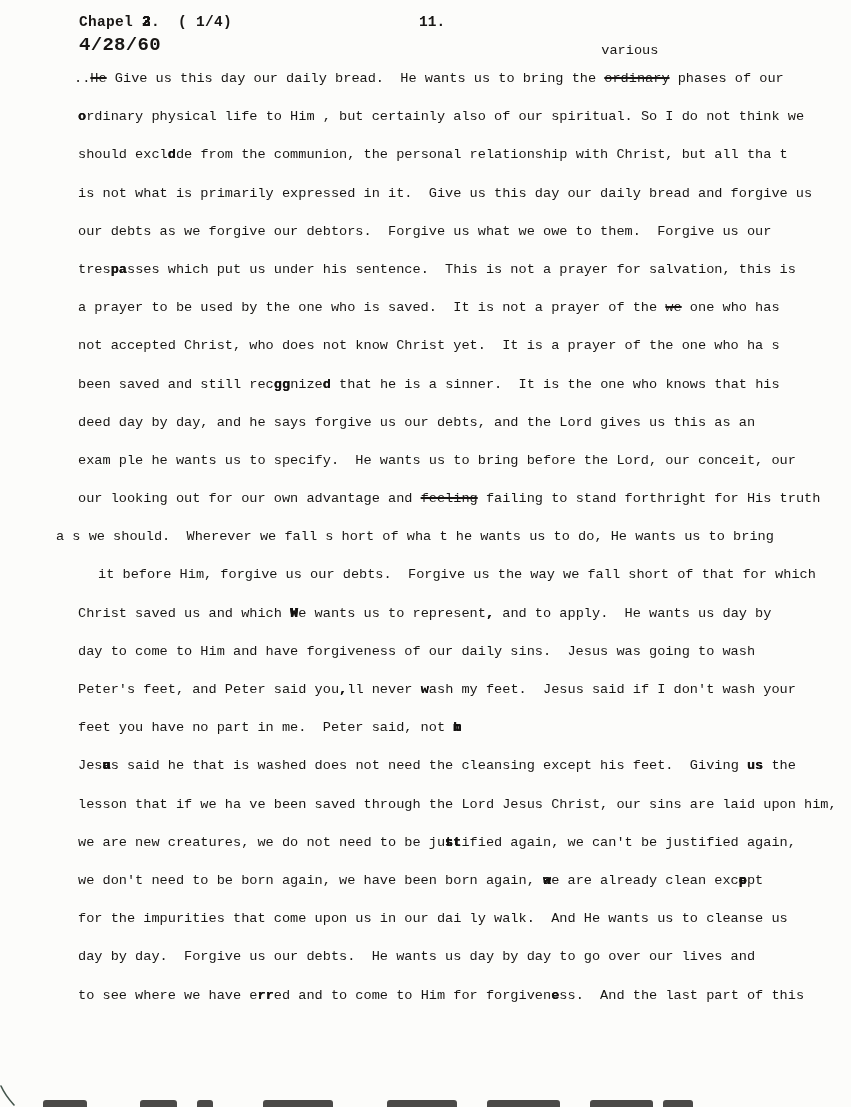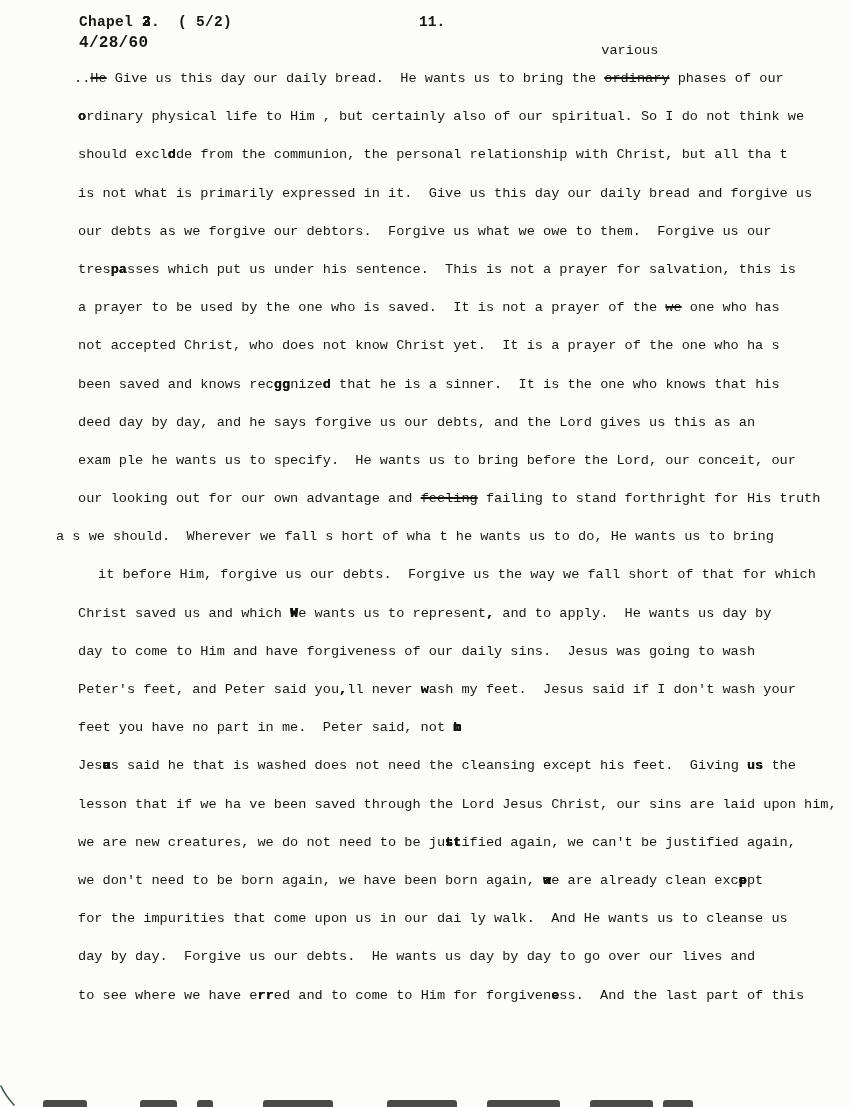--- a/index.html
+++ b/index.html
@@ -15,21 +15,21 @@
   .hdr-title{
     position:absolute;left:79px;top:14px;
     font-size:14.5px;white-space:pre;font-weight:600;letter-spacing:.3px;
   }
   .hdr-page{
     position:absolute;left:419px;top:14px;
     font-size:14.5px;font-weight:600;
   }
   .hdr-date{
     position:absolute;left:79px;top:34px;
-    font-size:16px;font-weight:600;letter-spacing:.3px;
+    font-size:19px;font-weight:600;letter-spacing:.3px;
   }
   
   .bodytext{
     position:absolute;left:78px;top:60px;width:760px;
     font-size:13.6px;line-height:38.2px;
   }
   .line{white-space:pre;height:38.2px;}
   .seg{white-space:pre;}
   .b{font-weight:bold;text-shadow:0 0 .4px #000;}
   .x{text-decoration:line-through;text-decoration-thickness:2.2px;}
@@ -49,34 +49,34 @@
     position:absolute;top:0;height:9px;background:#2b2a28;
     border-radius:3px 3px 0 0;opacity:.85;
   }
   
   .penmark{position:absolute;left:0;top:1082px;}
 </style>
 </head>
 <body>
 
 <div class="sheet">
-  <div class="hdr-title"><span class="seg">Chapel </span><span class="seg b rel">3<span class="over">2</span></span><span class="seg">.  ( 5/2)</span></div>
+  <div class="hdr-title"><span class="seg">Chapel </span><span class="seg b rel">3<span class="over">2</span></span><span class="seg">.  ( 1/4)</span></div>
   <div class="hdr-page">11.</div>
   <div class="hdr-date">4/28/60</div>
 
   <div class="bodytext">
       <div class="line" style="margin-left: -4px;"><span class="seg">..</span><span class="seg x">He</span><span class="seg"> Give us this day our daily bread.  He wants us to bring the </span><span class="seg x rel">ordinary<span class="above">various</span></span><span class="seg"> phases of our</span></div>
       <div class="line"><span class="seg b">o</span><span class="seg">rdinary physical life to Him , but certainly also of our spiritual. So I do not think we</span></div>
       <div class="line"><span class="seg">should excl</span><span class="seg b">d</span><span class="seg">de from the communion, the personal relationship with Christ, but all tha t</span></div>
       <div class="line"><span class="seg">is not what is primarily expressed in it.  Give us this day our daily bread and forgive us</span></div>
       <div class="line"><span class="seg">our debts as we forgive our debtors.  Forgive us what we owe to them.  Forgive us our</span></div>
       <div class="line"><span class="seg">tres</span><span class="seg b">pa</span><span class="seg">sses which put us under his sentence.  This is not a prayer for salvation, this is</span></div>
       <div class="line"><span class="seg">a prayer to be used by the one who is saved.  It is not a prayer of the </span><span class="seg x">we</span><span class="seg"> one who has</span></div>
       <div class="line"><span class="seg">not accepted Christ, who does not know Christ yet.  It is a prayer of the one who ha s</span></div>
-      <div class="line"><span class="seg">been saved and knows rec</span><span class="seg b">gg</span><span class="seg">nize</span><span class="seg b">d</span><span class="seg"> that he is a sinner.  It is the one who knows that his</span></div>
+      <div class="line"><span class="seg">been saved and still rec</span><span class="seg b">gg</span><span class="seg">nize</span><span class="seg b">d</span><span class="seg"> that he is a sinner.  It is the one who knows that his</span></div>
       <div class="line"><span class="seg">deed day by day, and he says forgive us our debts, and the Lord gives us this as an</span></div>
       <div class="line"><span class="seg">exam ple he wants us to specify.  He wants us to bring before the Lord, our conceit, our</span></div>
       <div class="line"><span class="seg">our looking out for our own advantage and </span><span class="seg x">feeling</span><span class="seg"> failing to stand forthright for His truth</span></div>
       <div class="line" style="margin-left: -22px;"><span class="seg">a s we should.  Wherever we fall s hort of wha t he wants us to do, He wants us to bring</span></div>
       <div class="line" style="margin-left: 20px; font-family: Liberation Mono, monospace;"><span class="seg">it before Him, forgive us our debts.  Forgive us the way we fall short of that for which</span></div>
       <div class="line" style=""><span class="seg">Christ saved us and which </span><span class="seg b rel">H<span class="over">W</span></span><span class="seg">e wants us to represent</span><span class="seg b">,</span><span class="seg"> and to apply.  He wants us day by</span></div>
       <div class="line"><span class="seg">day to come to Him and have forgiveness of our daily sins.  Jesus was going to wash</span></div>
       <div class="line"><span class="seg">Peter's feet, and Peter said you</span><span class="seg b">,</span><span class="seg">ll never </span><span class="seg b">w</span><span class="seg">ash my feet.  Jesus said if I don't wash your</span></div>
       <div class="line"><span class="seg">feet you have no part in me.  Peter said, not </span><span class="seg b rel">m<span class="over">b</span></span></div>
       <div class="line"><span class="seg">Jes</span><span class="seg b rel">u<span class="over">a</span></span><span class="seg">s said he that is washed does not need the cleansing except his feet.  Giving </span><span class="seg b">us</span><span class="seg"> the</span></div>

